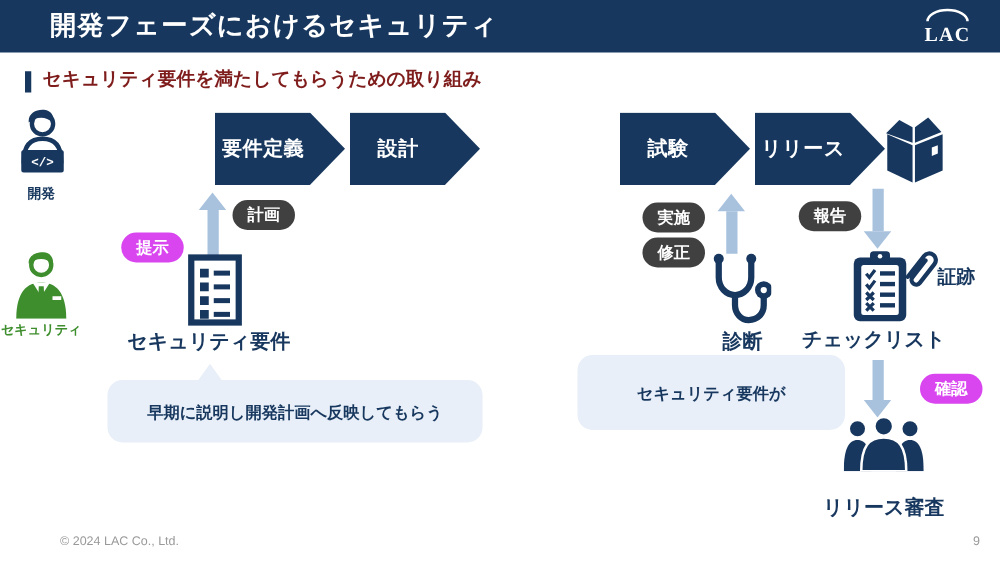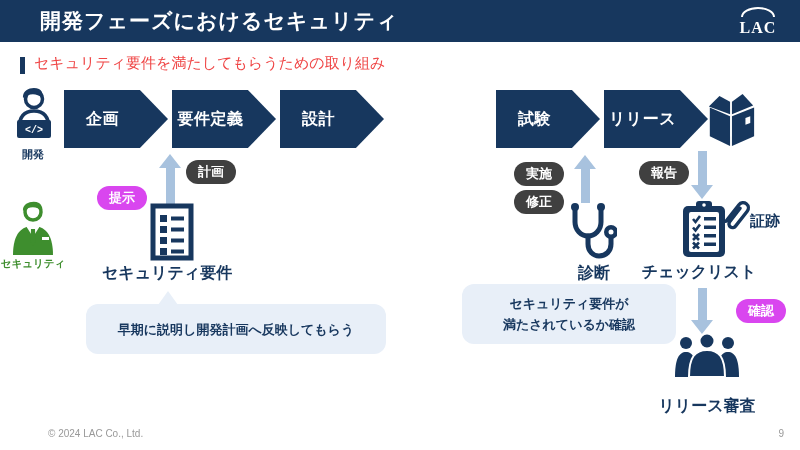--- a/index.html
+++ b/index.html
@@ -6,21 +6,21 @@
   body{font-family:"Liberation Sans","DejaVu Sans",sans-serif;}
   .slide{position:relative;width:800px;height:450px;background:#ffffff;overflow:hidden;}
 
   
   .header{position:absolute;left:0;top:0;width:800px;height:42px;background:#17375E;}
   .page-title{position:absolute;left:40px;top:0;line-height:42px;color:#fff;font-size:21px;font-weight:bold;letter-spacing:1px;}
   .logo{position:absolute;right:18px;top:5px;}
 
   
   .subtitle-bar{position:absolute;left:20px;top:57px;width:5px;height:17px;background:#17375E;}
-  .subtitle{position:absolute;left:34px;top:54px;color:#ef4444;font-size:15px;font-weight:normal;}
+  .subtitle{position:absolute;left:34px;top:54px;color:#7f1d1d;font-size:15px;font-weight:bold;}
 
   
   .chevron{position:absolute;top:90px;width:104px;height:58px;background:#17375E;
     clip-path:polygon(0 0,73% 0,100% 50%,73% 100%,0 100%);
     display:flex;align-items:center;justify-content:center;padding-right:27px;box-sizing:border-box;
     color:#fff;font-size:16px;font-weight:bold;letter-spacing:0.5px;white-space:nowrap;}
 
   
   .badge{position:absolute;color:#fff;font-weight:bold;font-size:13px;padding:3px 12px;border-radius:14px;white-space:nowrap;}
   .badge.navy{background:#404040;}
@@ -79,21 +79,20 @@
       <circle cx="23" cy="11" r="8" fill="#fff" stroke="#3E8E2E" stroke-width="3.5"></circle>
       <path d="M13 10 C12 2 23 -1 29 2 C32 4 33 8 32 10 C27 5 19 5 13 10 Z" fill="#3E8E2E"></path>
       <path d="M3 54 C3 32 12 25 23 25 C34 25 43 32 43 54 Z" fill="#3E8E2E"></path>
       <polygon points="16,25 23,36 30,25" fill="#ffffff"></polygon>
       <polygon points="21,28 25,28 25.5,41 23,45 20.5,41" fill="#3E8E2E"></polygon>
       <rect x="32" y="36" width="7" height="3" fill="#ffffff"></rect>
     </svg>
   </div>
   <div class="actor-label" style="left:0px;top:257px;width:66px;color:#3E8E2E;font-size:10.5px;">セキュリティ</div>
 
-  <div class="chevron" style="left:64px;">企画</div>
   <div class="chevron" style="left:172px;">要件定義</div>
   <div class="chevron" style="left:280px;">設計</div>
   <div class="chevron" style="left:496px;">試験</div>
   <div class="chevron" style="left:604px;">リリース</div>
 
   <div class="icon-abs" style="left:705px;top:91px;">
     <svg width="52" height="58" viewBox="0 0 54 58">
       <polygon points="4,15 15,4 26,10 26,23" fill="#17375E"></polygon>
       <polygon points="28,10 39,2 50,14 28,23" fill="#17375E"></polygon>
       <polygon points="5,16 26,25 26,56 5,46" fill="#17375E"></polygon>
@@ -171,21 +170,20 @@
     <svg width="26" height="38" viewBox="0 0 24 36">
       <path d="M7 29 V9 a5 5 0 0 1 10 0 v18 a3.5 3.5 0 0 1 -7 0 V11" fill="none" stroke="#17375E" stroke-width="3.2" stroke-linecap="round"></path>
     </svg>
   </div>
   <div class="flow-label" style="left:745px;top:212px;width:40px;font-size:15px;">証跡</div>
   <div class="flow-label" style="left:629px;top:262px;width:140px;">チェックリスト</div>
 
   <div class="callout-tail" style="left:620px;top:284px;"></div>
   <div class="callout" style="left:462px;top:284px;width:214px;height:60px;">
     <span>セキュリティ要件が</span>
-    <span>満たされているか確認</span>
   </div>
 
   <div class="arrow down" style="left:691px;top:288px;height:46px;">
     <div class="shaft"></div>
       <div class="head"></div>
   </div>
   <div class="badge green" style="left:736px;top:299px;">確認</div>
   <div class="icon-abs" style="left:675px;top:333px;">
     <svg width="64" height="44" viewBox="0 0 64 44">
       <circle cx="11" cy="10" r="6" fill="#17375E"></circle>

